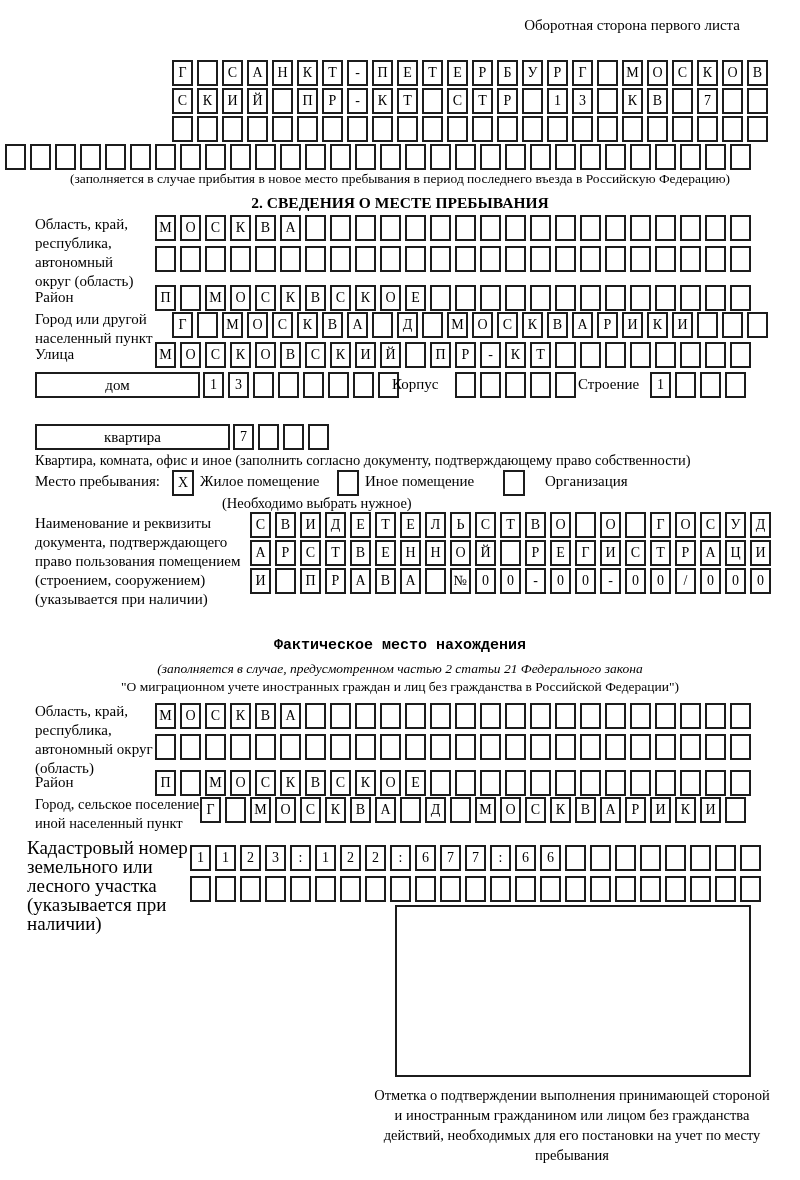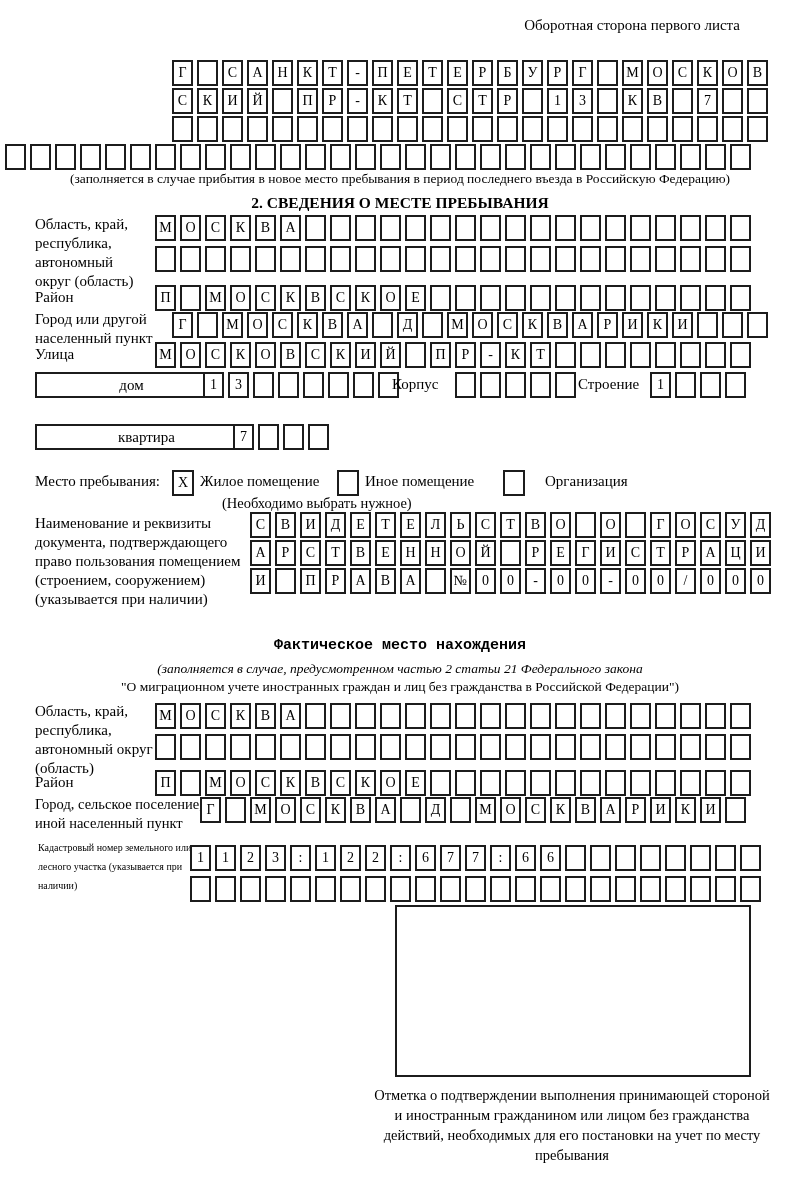--- a/index.html
+++ b/index.html
@@ -9,21 +9,21 @@
   .lbl{font-size:15px;line-height:19px;}
   .cap{font-size:14.5px;}
   .small{font-size:13.5px;}
   .center{text-align:center;width:800px;left:0;}
   .bold{font-weight:bold;}
   .grid{white-space:nowrap;line-height:0;}
   .cell{display:inline-block;width:17px;height:22px;border:2px solid #1c1c1c;
         margin-right:4px;text-align:center;line-height:22px;font-size:14px;
         vertical-align:top;background:#fff;}
   .widebox{display:inline-block;border:2px solid #1c1c1c;height:22px;line-height:22px;
-        text-align:center;font-size:15px;background:#fff;vertical-align:top;padding-left:14px;}
+        text-align:center;font-size:15px;background:#fff;vertical-align:top;}
   .checkbox{display:inline-block;width:18px;height:22px;border:2px solid #1c1c1c;
         text-align:center;line-height:22px;font-size:14px;vertical-align:top;background:#fff;}
   .stamp{border:2px solid #1c1c1c;background:#fff;}
 </style>
 </head>
 <body>
 
 <div id="page">
 
   <div class="abs lbl" style="top:16px;right:60px;">Оборотная сторона первого листа</div>
@@ -51,20 +51,21 @@
 
   <div class="abs widebox" style="left:35px;top:372px;width:161px;">дом</div>
   <div class="abs grid" style="left:203px;top:372px;"><span class="cell">1</span><span class="cell">3</span><span class="cell"></span><span class="cell"></span><span class="cell"></span><span class="cell"></span><span class="cell"></span><span class="cell"></span></div>
   <div class="abs lbl" style="left:392px;top:375px;">Корпус</div>
   <div class="abs grid" style="left:455px;top:372px;"><span class="cell"></span><span class="cell"></span><span class="cell"></span><span class="cell"></span><span class="cell"></span></div>
   <div class="abs lbl" style="left:578px;top:375px;">Строение</div>
   <div class="abs grid" style="left:650px;top:372px;"><span class="cell">1</span><span class="cell"></span><span class="cell"></span><span class="cell"></span></div>
 
   <div class="abs widebox" style="left:35px;top:424px;width:191px;">квартира</div>
   <div class="abs grid" style="left:233px;top:424px;"><span class="cell">7</span><span class="cell"></span><span class="cell"></span><span class="cell"></span></div>
+  <div class="abs cap" style="left:35px;top:452px;">Квартира, комната, офис и иное (заполнить согласно документу, подтверждающему право собственности)</div>
 
   <div class="abs lbl" style="left:35px;top:472px;">Место пребывания:</div>
   <span class="abs checkbox" style="left:172px;top:470px;">X</span>
   <div class="abs lbl" style="left:200px;top:472px;">Жилое помещение</div>
   <span class="abs checkbox" style="left:337px;top:470px;"></span>
   <div class="abs lbl" style="left:365px;top:472px;">Иное помещение</div>
   <span class="abs checkbox" style="left:503px;top:470px;"></span>
   <div class="abs lbl" style="left:545px;top:472px;">Организация</div>
   <div class="abs cap" style="left:222px;top:495px;">(Необходимо выбрать нужное)</div>
 
@@ -80,20 +81,20 @@
   <div class="abs lbl" style="left:35px;top:702px;width:125px;">Область, край, республика, автономный округ (область)</div>
   <div class="abs grid" style="left:155px;top:703px;"><span class="cell">М</span><span class="cell">О</span><span class="cell">С</span><span class="cell">К</span><span class="cell">В</span><span class="cell">А</span><span class="cell"></span><span class="cell"></span><span class="cell"></span><span class="cell"></span><span class="cell"></span><span class="cell"></span><span class="cell"></span><span class="cell"></span><span class="cell"></span><span class="cell"></span><span class="cell"></span><span class="cell"></span><span class="cell"></span><span class="cell"></span><span class="cell"></span><span class="cell"></span><span class="cell"></span><span class="cell"></span></div>
   <div class="abs grid" style="left:155px;top:734px;"><span class="cell"></span><span class="cell"></span><span class="cell"></span><span class="cell"></span><span class="cell"></span><span class="cell"></span><span class="cell"></span><span class="cell"></span><span class="cell"></span><span class="cell"></span><span class="cell"></span><span class="cell"></span><span class="cell"></span><span class="cell"></span><span class="cell"></span><span class="cell"></span><span class="cell"></span><span class="cell"></span><span class="cell"></span><span class="cell"></span><span class="cell"></span><span class="cell"></span><span class="cell"></span><span class="cell"></span></div>
 
   <div class="abs lbl" style="left:35px;top:773px;">Район</div>
   <div class="abs grid" style="left:155px;top:770px;"><span class="cell">П</span><span class="cell"></span><span class="cell">М</span><span class="cell">О</span><span class="cell">С</span><span class="cell">К</span><span class="cell">В</span><span class="cell">С</span><span class="cell">К</span><span class="cell">О</span><span class="cell">Е</span><span class="cell"></span><span class="cell"></span><span class="cell"></span><span class="cell"></span><span class="cell"></span><span class="cell"></span><span class="cell"></span><span class="cell"></span><span class="cell"></span><span class="cell"></span><span class="cell"></span><span class="cell"></span><span class="cell"></span></div>
 
   <div class="abs" style="left:35px;top:795px;width:185px;font-size:14.5px;line-height:19px;">Город, сельское поселение, иной населенный пункт</div>
   <div class="abs grid" style="left:200px;top:797px;"><span class="cell">Г</span><span class="cell"></span><span class="cell">М</span><span class="cell">О</span><span class="cell">С</span><span class="cell">К</span><span class="cell">В</span><span class="cell">А</span><span class="cell"></span><span class="cell">Д</span><span class="cell"></span><span class="cell">М</span><span class="cell">О</span><span class="cell">С</span><span class="cell">К</span><span class="cell">В</span><span class="cell">А</span><span class="cell">Р</span><span class="cell">И</span><span class="cell">К</span><span class="cell">И</span><span class="cell"></span></div>
 
-  <div class="abs" style="left:38px;top:838px;width:165px;font-size:10px;line-height:19px;">Кадастровый номер земельного или лесного участка (указывается при наличии)</div>
+  <div class="abs" style="left:27px;top:838px;width:165px;font-size:19px;line-height:19px;">Кадастровый номер земельного или лесного участка (указывается при наличии)</div>
   <div class="abs grid" style="left:190px;top:845px;"><span class="cell">1</span><span class="cell">1</span><span class="cell">2</span><span class="cell">3</span><span class="cell">:</span><span class="cell">1</span><span class="cell">2</span><span class="cell">2</span><span class="cell">:</span><span class="cell">6</span><span class="cell">7</span><span class="cell">7</span><span class="cell">:</span><span class="cell">6</span><span class="cell">6</span><span class="cell"></span><span class="cell"></span><span class="cell"></span><span class="cell"></span><span class="cell"></span><span class="cell"></span><span class="cell"></span><span class="cell"></span></div>
   <div class="abs grid" style="left:190px;top:876px;"><span class="cell"></span><span class="cell"></span><span class="cell"></span><span class="cell"></span><span class="cell"></span><span class="cell"></span><span class="cell"></span><span class="cell"></span><span class="cell"></span><span class="cell"></span><span class="cell"></span><span class="cell"></span><span class="cell"></span><span class="cell"></span><span class="cell"></span><span class="cell"></span><span class="cell"></span><span class="cell"></span><span class="cell"></span><span class="cell"></span><span class="cell"></span><span class="cell"></span><span class="cell"></span></div>
 
   <div class="abs stamp" style="left:395px;top:905px;width:352px;height:168px;"></div>
   <div class="abs cap" style="left:372px;top:1085px;width:400px;text-align:center;line-height:20px;">Отметка о подтверждении выполнения принимающей стороной и иностранным гражданином или лицом без гражданства действий, необходимых для его постановки на учет по месту пребывания</div>
 
 </div>
 
 </body></html>

